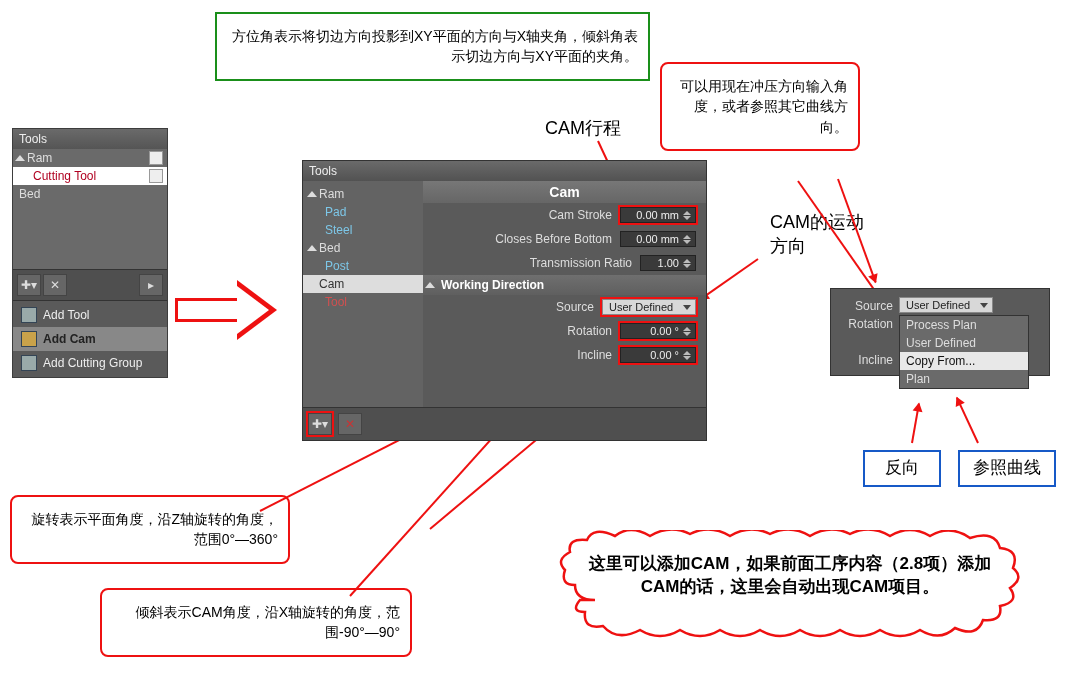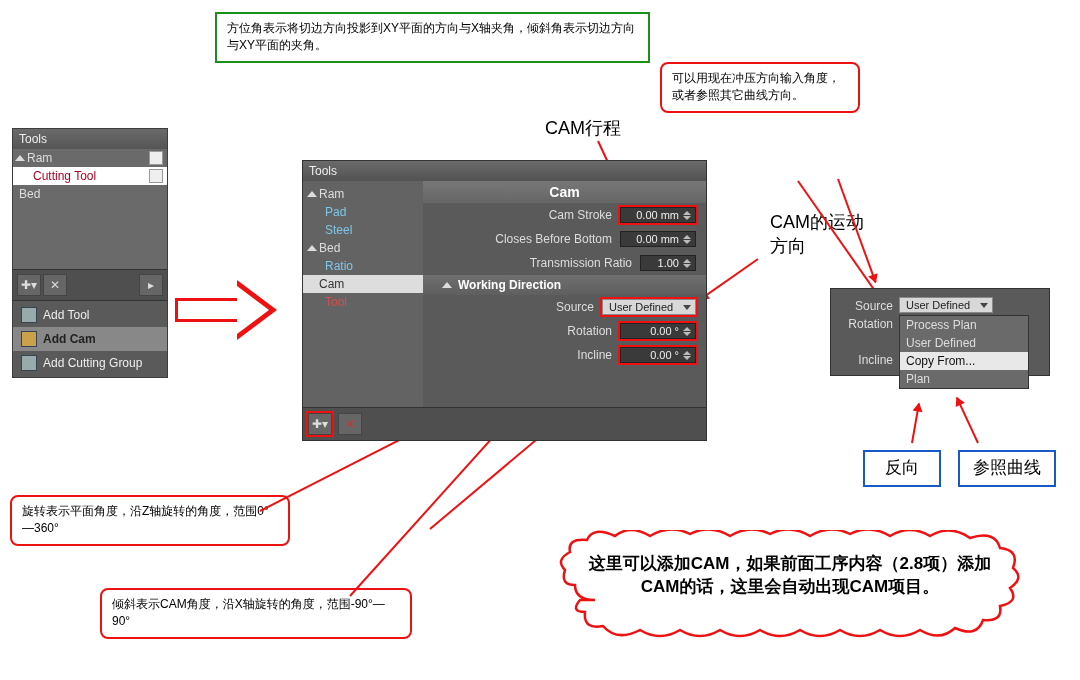--- a/index.html
+++ b/index.html
@@ -79,21 +79,21 @@
     display:flex; align-items:center; background:#3a3a3a; border:1px solid #222;
     padding:1px 4px; color:#eee; font-size:11px; min-width:76px; justify-content:flex-end;
   }
   .num-field.red-ring { box-shadow:0 0 0 2px #e11; position:relative;}
   .spinner { display:inline-flex; flex-direction:column; margin-left:4px;}
   .spinner span{width:0;height:0;border-left:4px solid transparent;border-right:4px solid transparent;}
   .spinner .up{border-bottom:4px solid #bbb;margin-bottom:1px;}
   .spinner .dn{border-top:4px solid #bbb;}
   .section-title {
     background:linear-gradient(#6f6f6f,#5f5f5f); color:#fff; font-weight:bold;
-    padding:3px 21px; font-size:12px; display:flex; align-items:center; gap:4px;
+    padding:3px 4px; font-size:12px; display:flex; align-items:center; gap:4px;
   }
   .section-title .caret{transform:rotate(90deg);}
   .dropdown {
     background:#d8d8d8; color:#222; border:1px solid #888; padding:1px 14px 1px 6px;
     font-size:11px; min-width:94px; position:relative;
   }
   .dropdown::after {
     content:""; position:absolute; right:4px; top:5px; width:0;height:0;
     border-left:4px solid transparent;border-right:4px solid transparent;border-top:5px solid #444;
   }
@@ -110,21 +110,21 @@
   .src-row .lab { width:56px; text-align:right; padding-top:2px;}
   .src-list {
     background:#6a6a6a; border:1px solid #333; width:130px;
   }
   .src-list div{padding:2px 6px;}
   .src-list .sel{background:#e8e8e8;color:#111;}
 
   
   .callout {
     position:absolute; border:2px solid #e11; border-radius:8px; background:#fff;
-    padding:6px 10px; font-size:12px; color:#000; line-height:1.45;
+    padding:12px 10px; font-size:14px; color:#000; line-height:1.45;text-align:right;
   }
   .callout.green { border-color:#1a8f1a; border-radius:0;}
   .callout.blue  { border-color:#1659c7; border-radius:0; font-size:17px; text-align:center;}
   .label-float { position:absolute; font-size:18px; color:#000; }
 
   
   .redline { position:absolute; background:#e11; height:2px; transform-origin:left center;}
   .redline::after{content:"";position:absolute;right:-1px;top:-4px;width:0;height:0;
     border-top:5px solid transparent;border-bottom:5px solid transparent;border-left:9px solid #e11;}
 
@@ -235,21 +235,21 @@
           <span>Pad</span>
         </div>
       <div class="cp-tree-row blue">
           <span>Steel</span>
         </div>
       <div class="cp-tree-row">
         <span class="caret"></span>
         <span>Bed</span>
       </div>
       <div class="cp-tree-row blue">
-          <span>Ratio</span>
+          <span>Post</span>
         </div>
       <div class="cp-tree-row sel" style="padding-left:16px;">
           <span>Cam</span>
         </div>
       <div class="cp-tree-row red">
           <span>Tool</span>
         </div>
     </div>
 
     <div class="cp-right">

